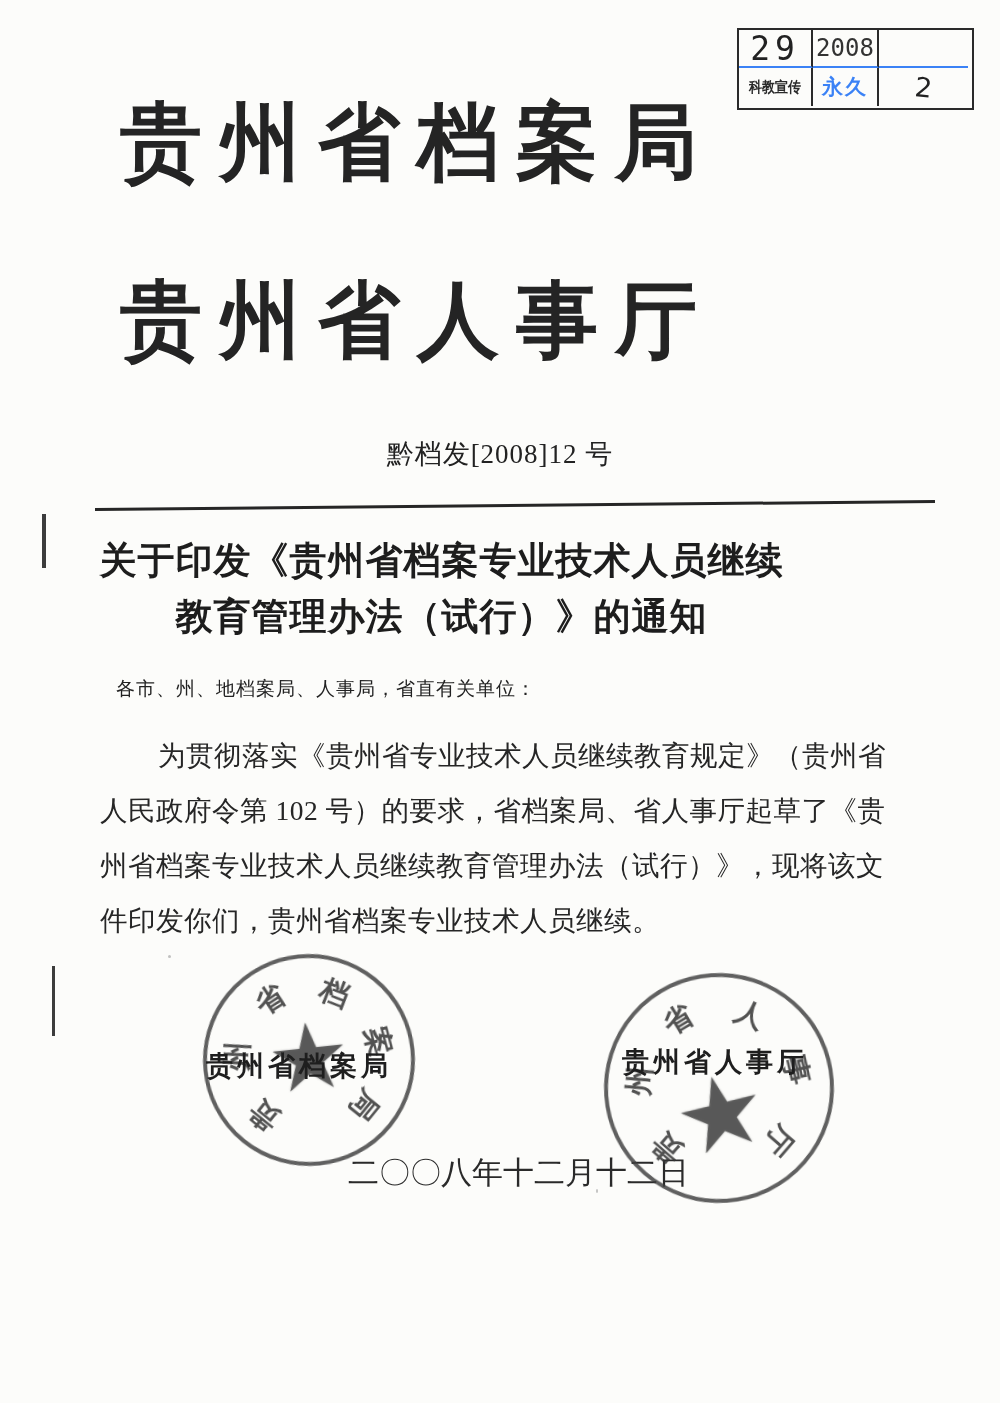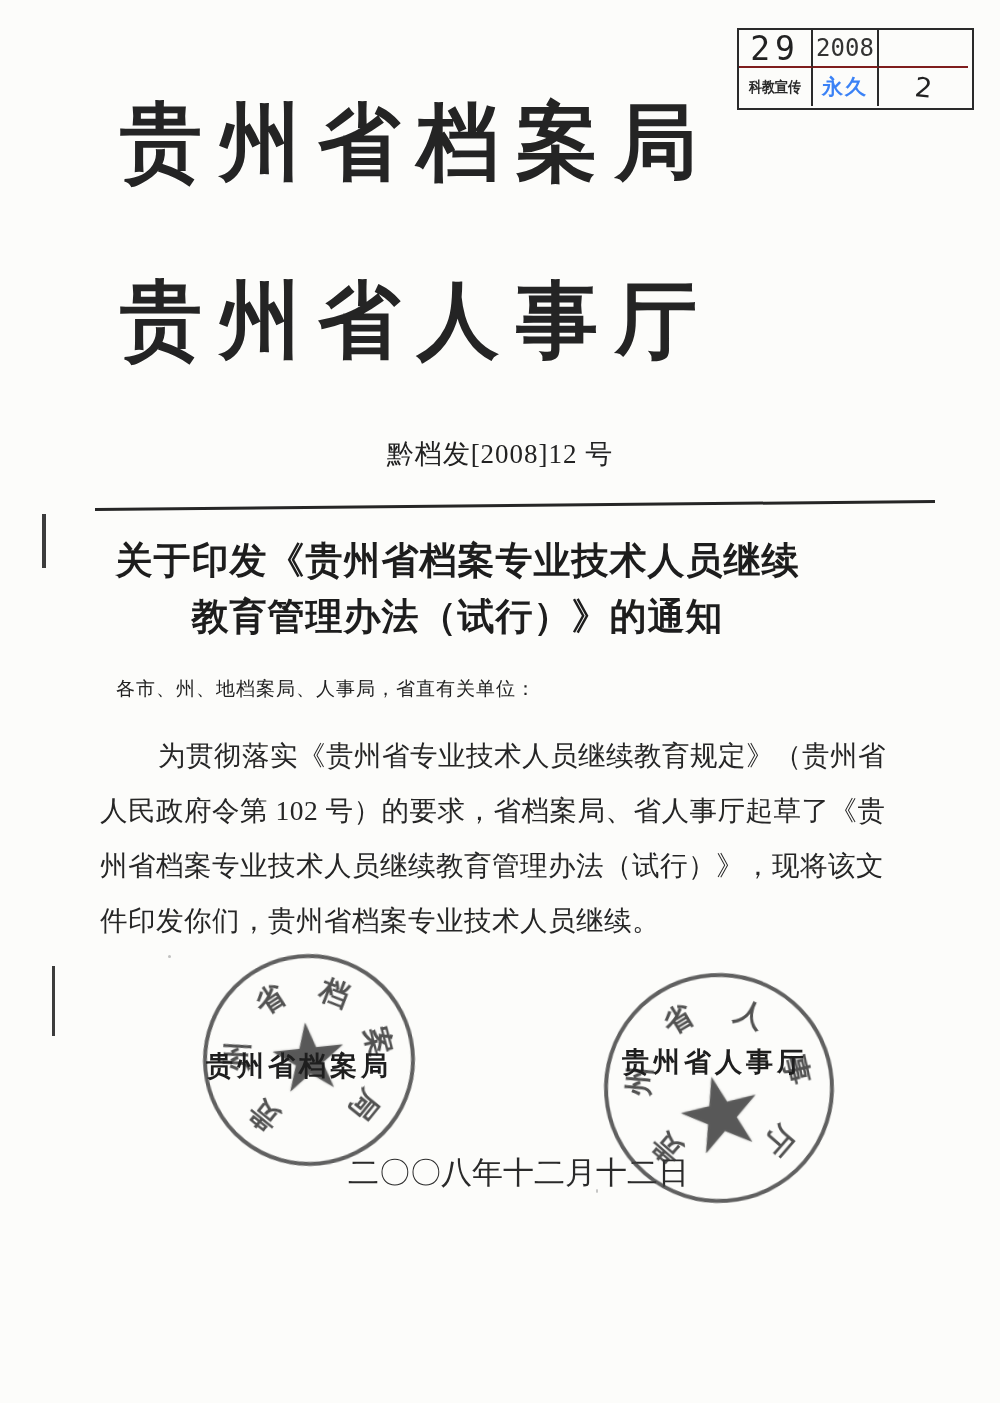--- a/index.html
+++ b/index.html
@@ -18,21 +18,21 @@
   
   .archive-box{
     position:absolute;left:737px;top:28px;width:233px;height:78px;
     border:2px solid #2a2a2a;
     display:grid;
     grid-template-columns:74px 66px 89px;
     grid-template-rows:38px 38px;
   }
   .archive-box .cell{
     border-right:2px solid #2a2a2a;
-    border-bottom:2px solid #7f1d1d;
+    border-bottom:2px solid #3b82f6;
     display:flex;align-items:center;justify-content:center;
     overflow:hidden;
   }
   .archive-box .cell:nth-child(3n){border-right:none;}
   .archive-box .cell:nth-child(n+4){border-bottom:none;}
   .ab-num{font-size:33px;letter-spacing:5px;color:#222;font-family:"DejaVu Sans Mono",monospace;}
   .ab-year{font-size:24px;color:#333;font-family:"DejaVu Sans Mono",monospace;filter:blur(0.3px);}
   .ab-cat{font-size:13px;font-weight:700;letter-spacing:0px;color:#2a2a2a;filter:blur(0.6px);transform:scaleY(1.15);}
   .ab-perm{font-size:21px;font-weight:700;color:#3b82f6;letter-spacing:2px;}
   .ab-count{font-size:27px;color:#222;transform:rotate(6deg);font-family:"DejaVu Sans",sans-serif;}
@@ -60,21 +60,20 @@
     background:#262626;transform:rotate(-0.55deg);
   }
   .margin-mark{position:absolute;background:#3c3c3c;filter:blur(0.6px);}
   .mm1{left:42px;top:514px;width:4px;height:54px;}
   .mm2{left:52px;top:966px;width:3px;height:70px;}
   
   .title-line{
     position:absolute;left:0;width:883px;text-align:center;
     font-size:37px;font-weight:700;color:#1d1d1d;letter-spacing:1px;
     white-space:nowrap;
-    padding-left:16px;
   }
   .title-l1{top:536px;}
   .title-l2{top:592px;}
   
   .salutation{
     position:absolute;left:116px;top:676px;
     font-size:19px;color:#222;letter-spacing:1px;white-space:nowrap;
   }
   .body-lines{
     position:absolute;left:100px;top:728px;width:830px;

